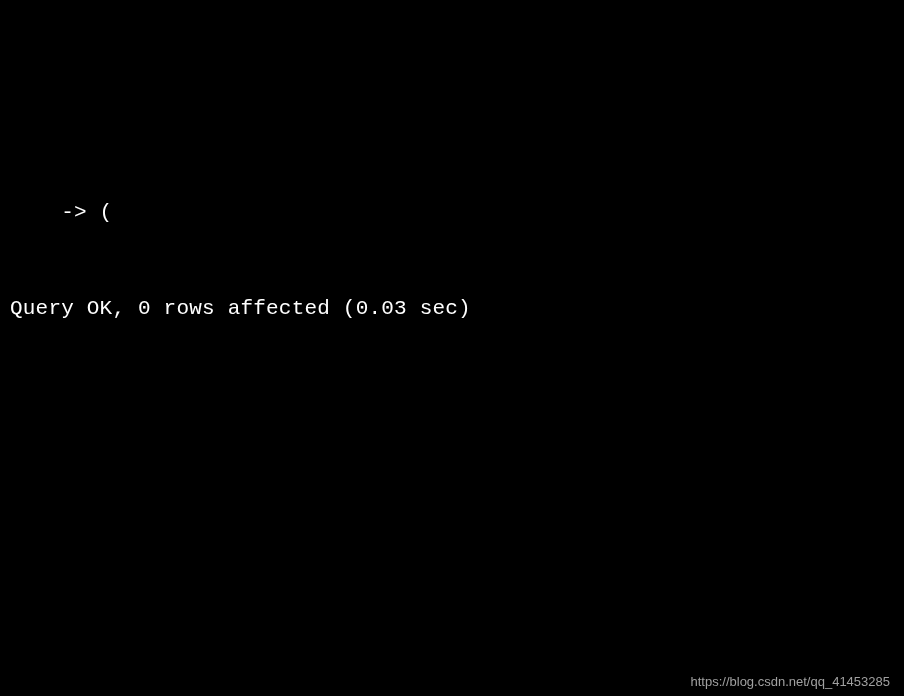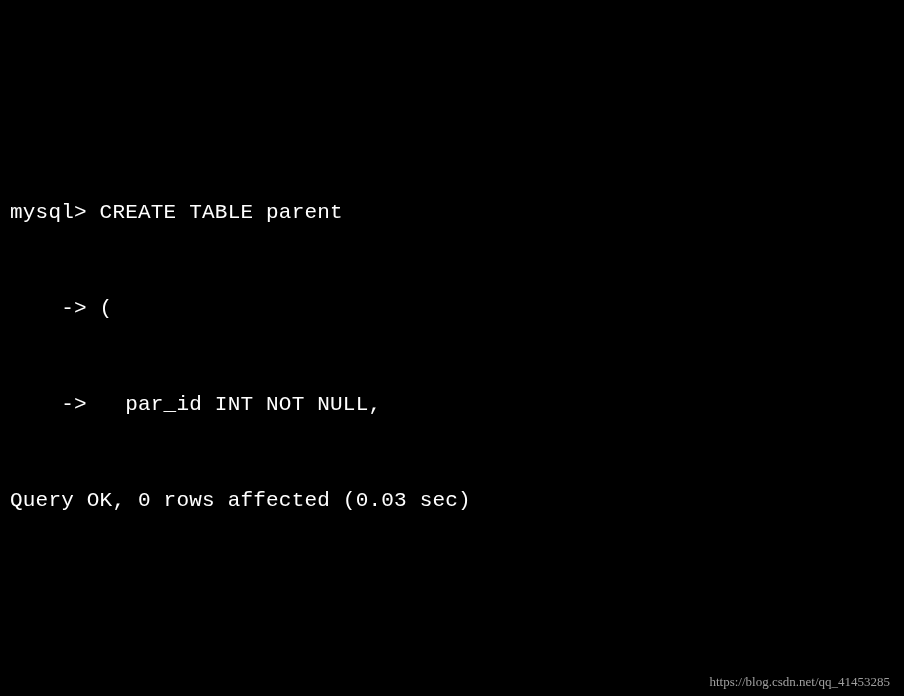--- a/index.html
+++ b/index.html
@@ -29,34 +29,32 @@
     .line {
       display: block;
       min-height: 1.52em;
     }
     .watermark {
       position: absolute;
       bottom: 4px;
       right: 14px;
       font-size: 13px;
       color: #a0a0a0;
-      font-family: Liberation Serif, serif;
+      font-family: Liberation Sans, sans-serif;
       white-space: nowrap;
       letter-spacing: 0;
     }
   </style>
 </head>
 <body>
 
 
 
 <div class="terminal">
-  <span class="line">mysql&gt; CREATE TABLE parent</span>
   <span class="line">    -&gt; (</span>
-  <span class="line">    -&gt;   par_id INT NOT NULL,</span>
   <span class="line">Query OK, 0 rows affected (0.03 sec)</span>
   
   
   
   
   
   
   
   
   

